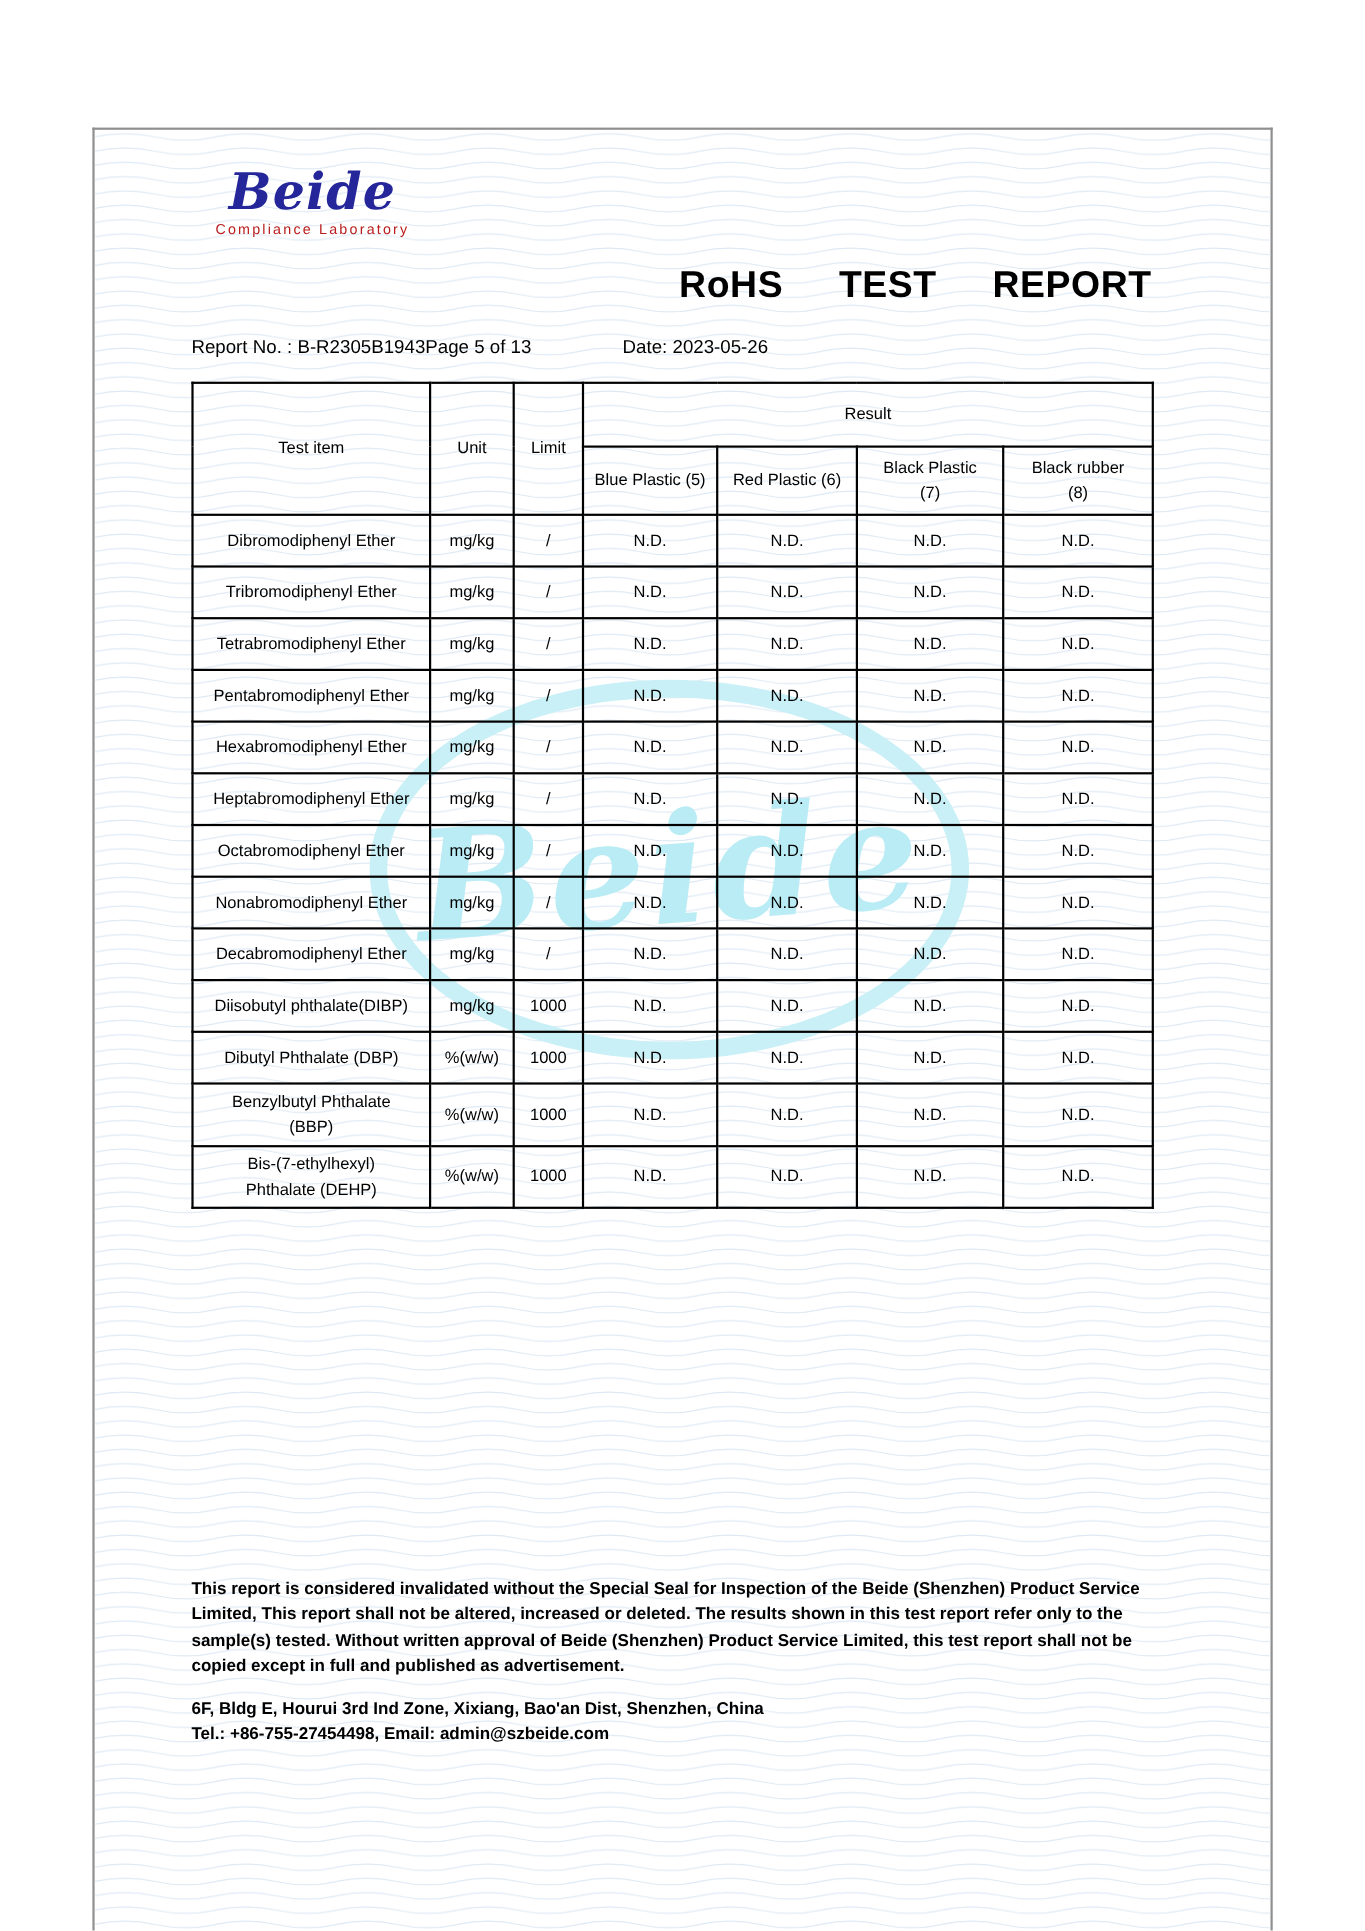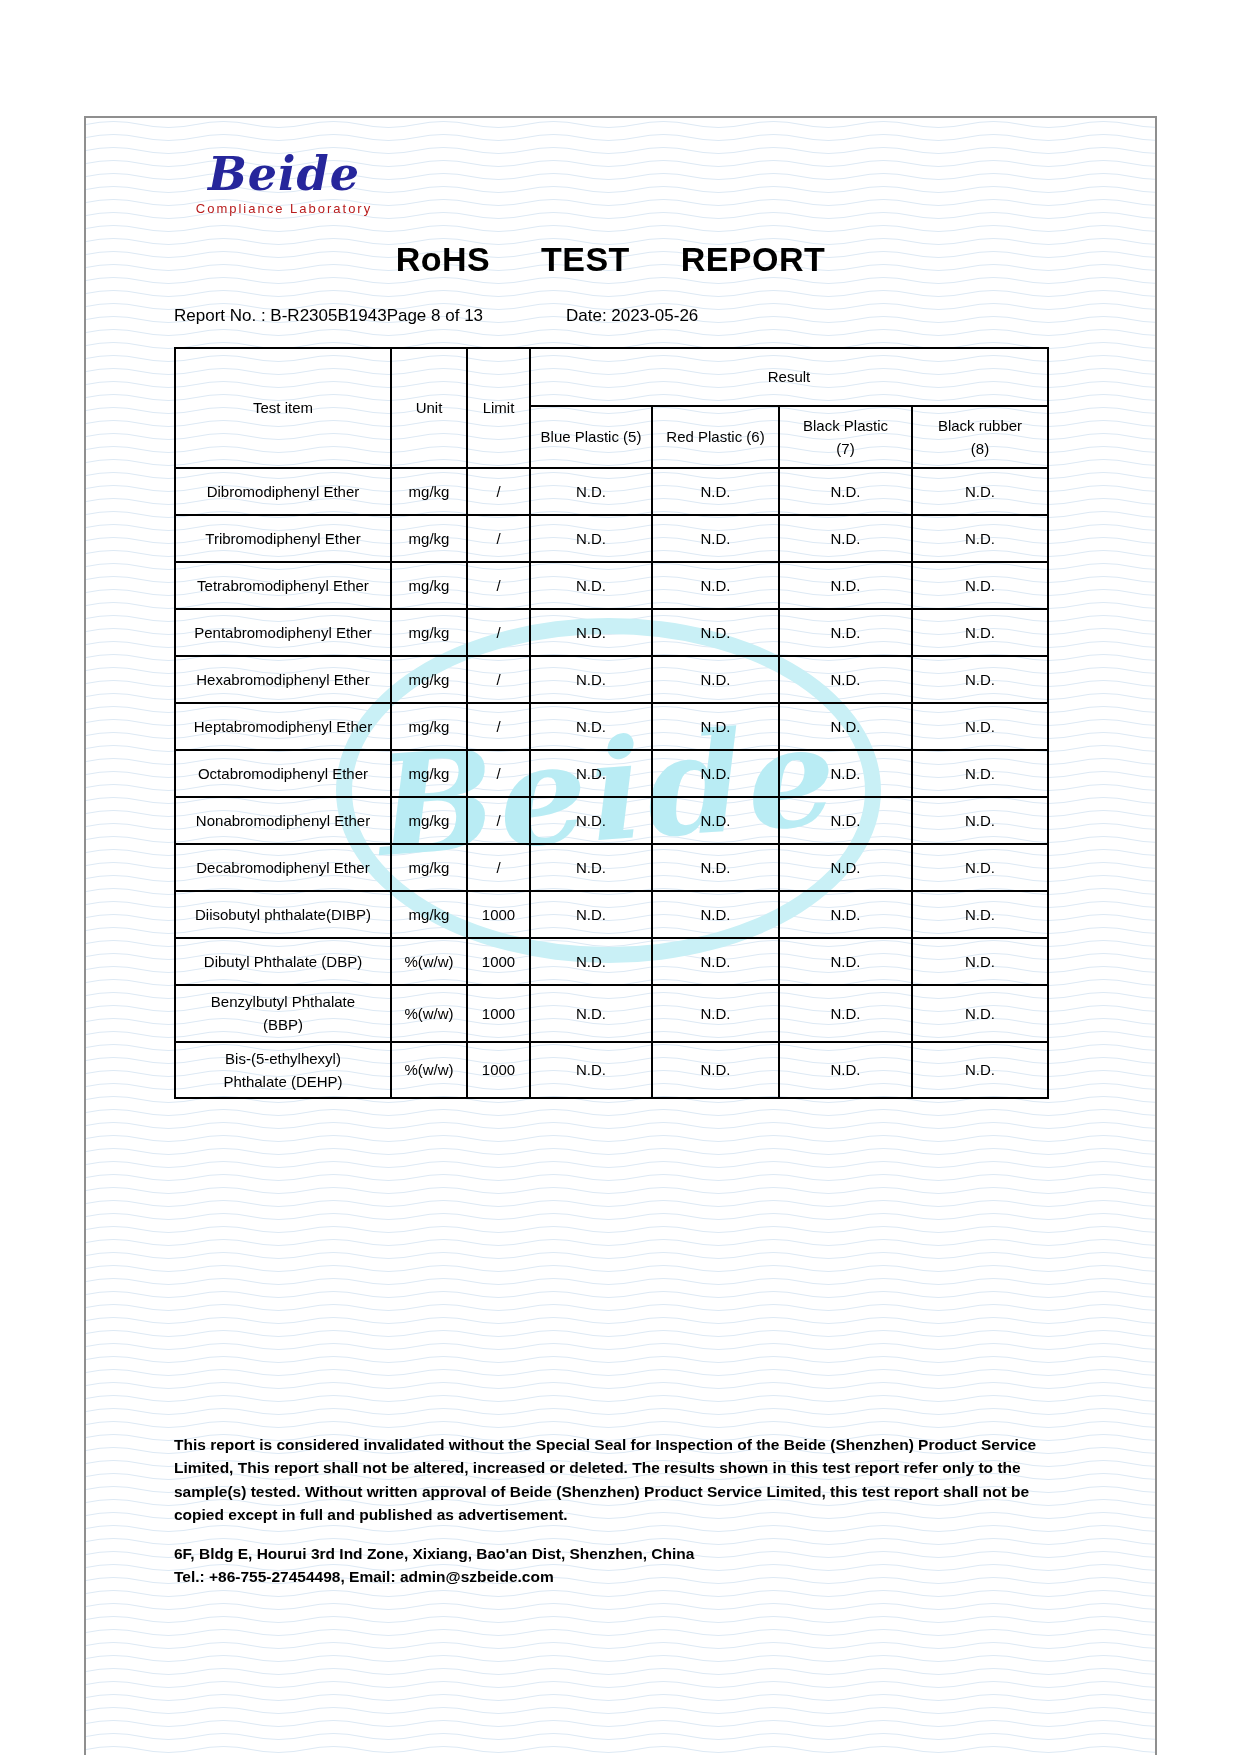--- a/index.html
+++ b/index.html
@@ -45,21 +45,21 @@
     font-size:46px; color:#26269b; line-height:1.05;
     letter-spacing:1px;
   }
   .logo-subtitle {
     font-size:13px; color:#b91c1c; letter-spacing:2px; margin-top:3px;
     white-space:nowrap;
   }
 
   .report-title {
     position:absolute; left:88px; top:122px; width:873px;
-    text-align:center; font-size:34px; font-weight:bold;
+    text-align:right; font-size:34px; font-weight:bold;
     word-spacing:1.2em; letter-spacing:0.5px;
   }
 
   .info-row {
     position:absolute; left:88px; top:188px; width:873px;
     display:flex; justify-content:flex-start; align-items:baseline;
     font-size:17px;
   }
   .info-row .mid { position:absolute; left:392px; }
 
@@ -121,21 +121,21 @@
     <div class="logo">
       <div class="logo-brand">Beide</div>
       <div class="logo-subtitle">Compliance Laboratory</div>
     </div>
 
     <div class="report-title">RoHS TEST REPORT</div>
 
     <div class="info-row">
       <span>Report No. : B-R2305B1943</span>
       <span class="mid">Date: 2023-05-26</span>
-      <span>Page 8 of 13</span>
+      <span>Page 5 of 13</span>
     </div>
 
     <table class="results-table">
       <colgroup>
         <col class="c-item">
           <col class="c-unit">
           <col class="c-limit">
         <col class="c-r1">
           <col class="c-r2">
           <col class="c-r3">
@@ -261,21 +261,21 @@
             <td>Benzylbutyl Phthalate
 (BBP)</td>
             <td>%(w/w)</td>
             <td>1000</td>
             <td>N.D.</td>
             <td>N.D.</td>
             <td>N.D.</td>
             <td>N.D.</td>
           </tr>
           <tr>
-            <td>Bis-(5-ethylhexyl)
+            <td>Bis-(7-ethylhexyl)
 Phthalate (DEHP)</td>
             <td>%(w/w)</td>
             <td>1000</td>
             <td>N.D.</td>
             <td>N.D.</td>
             <td>N.D.</td>
             <td>N.D.</td>
           </tr>
         </tbody>
     </table>

